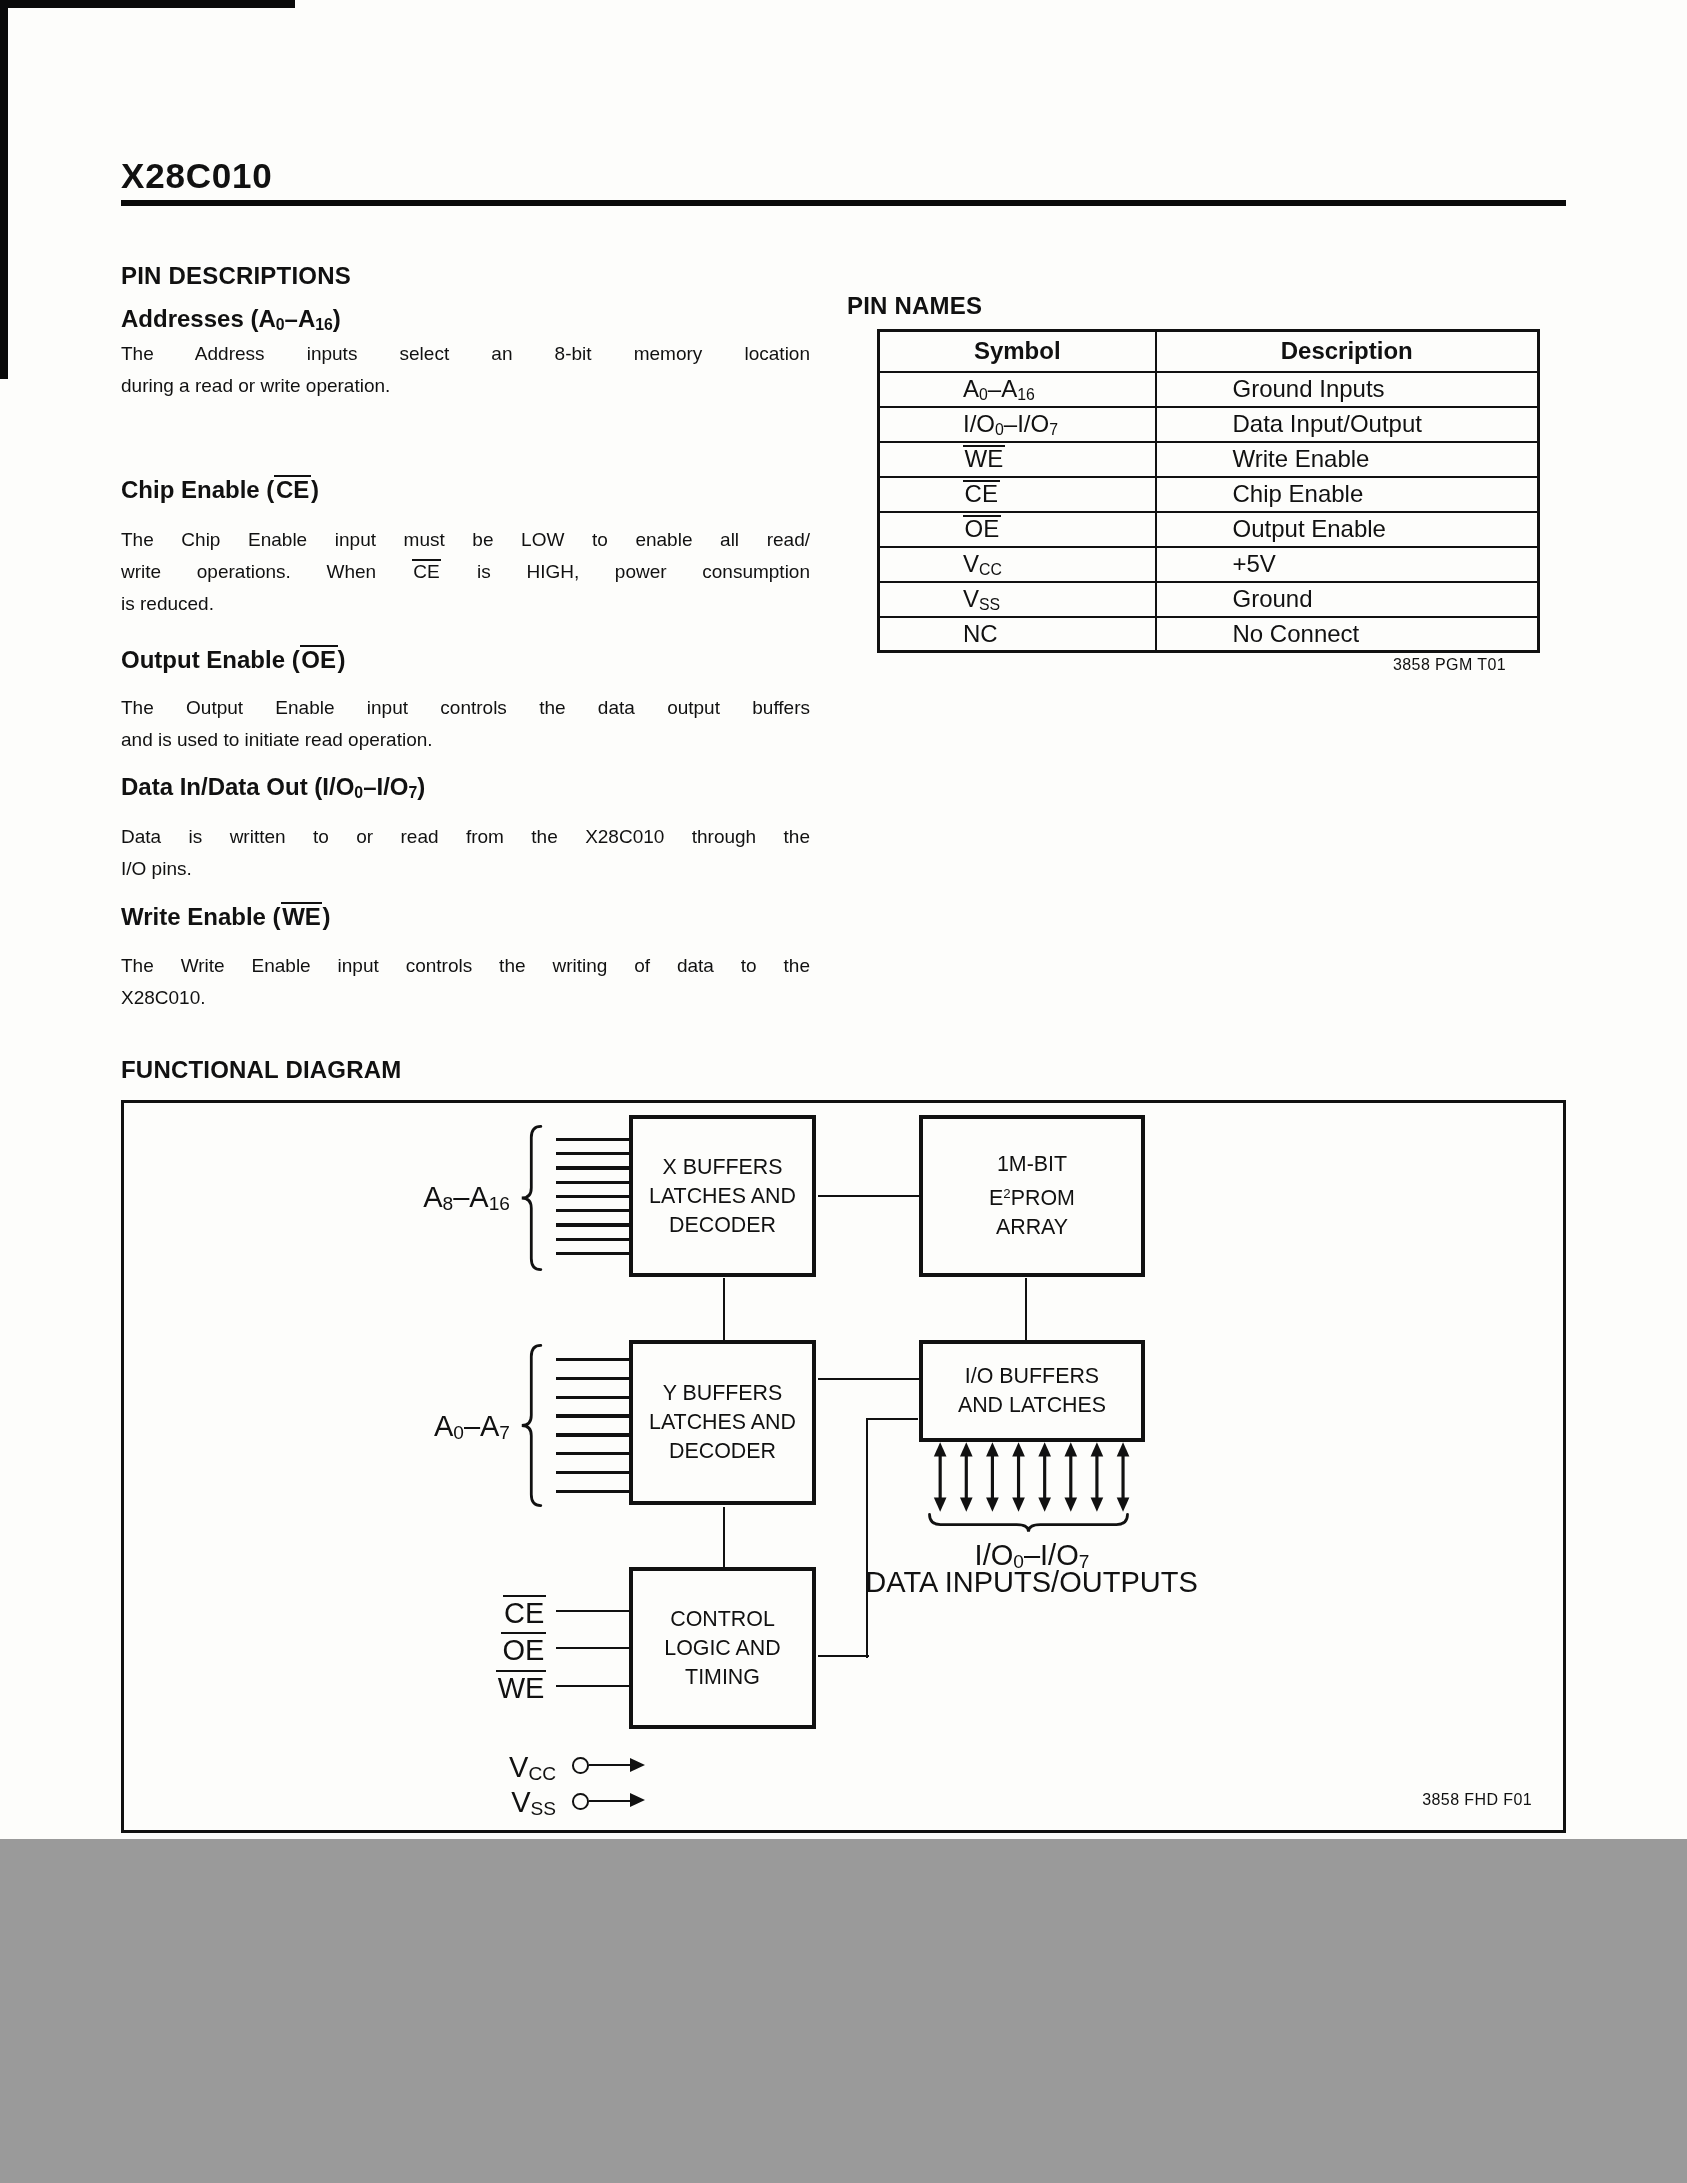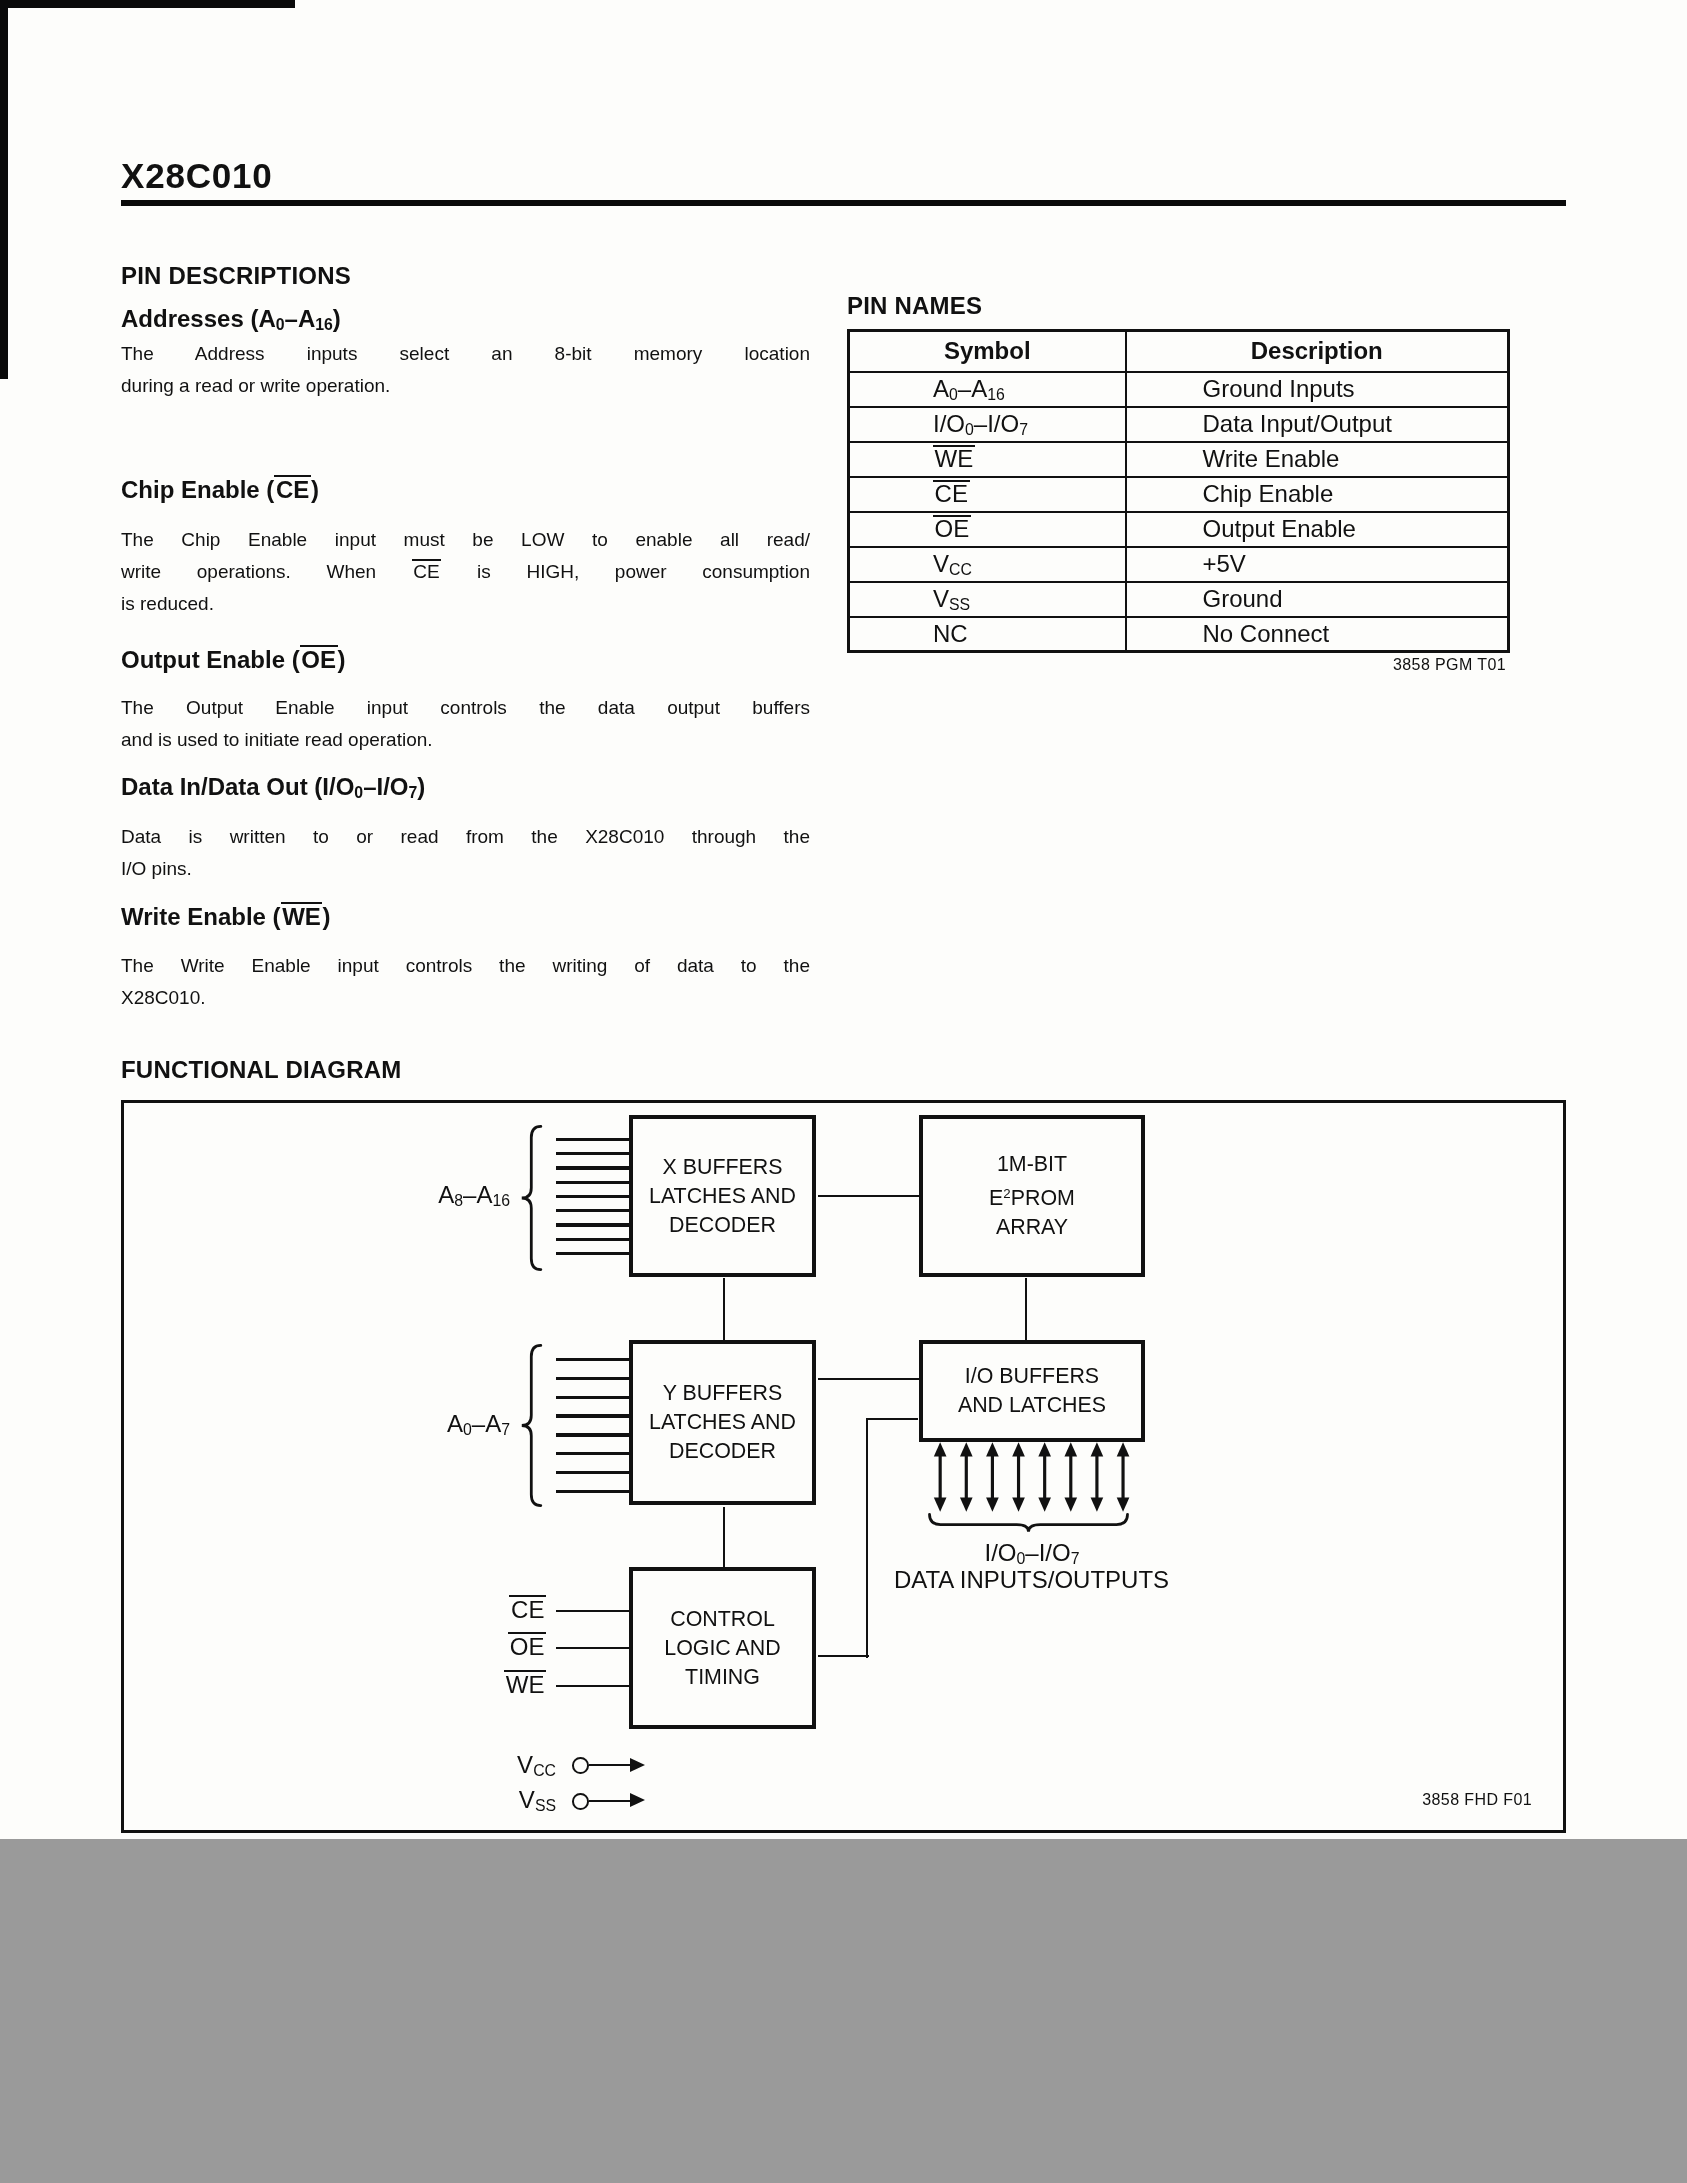--- a/index.html
+++ b/index.html
@@ -25,21 +25,21 @@
   td.sym{padding-left:83px;text-align:left;border-radius:14px;}
   td.des{padding-left:76px;text-align:left;}
   .smallref{font-size:16px;letter-spacing:0.4px;}
   
   .frame{position:absolute;border:3.2px solid #111;background:transparent;}
   .block{position:absolute;border:4.8px solid #111;background:#fdfdfb;display:flex;flex-direction:column;
          align-items:center;justify-content:center;text-align:center;font-size:21.4px;line-height:29px;}
   .conn{position:absolute;background:#111;}
   .busv{position:absolute;display:flex;flex-direction:column;justify-content:space-between;}
   .hline{height:3.2px;background:#111;width:100%;}
-  .dlabel{position:absolute;font-size:24px;}
+  .dlabel{position:absolute;font-size:29px;}
   .r{text-align:right;}
   .c{text-align:center;}
   .term-circle{position:absolute;width:12.7px;height:12.7px;border:2.4px solid #111;border-radius:50%;background:#fdfdfb;}
   .tri-right{position:absolute;width:0;height:0;border-top:7.1px solid transparent;border-bottom:7.1px solid transparent;border-left:15px solid #111;}
   .pagenum{position:absolute;left:0;width:1687px;text-align:center;font-size:24px;}
   svg{position:absolute;overflow:visible;}
 </style>
 </head>
 <body>
 
@@ -79,21 +79,21 @@
   </div>
 
   <div class="abs h3" style="left:121px;top:902px;">Write Enable (<span class="ov">WE</span>)</div>
   <div class="para" style="left:121px;top:950px;">
     <div class="bline fill">The Write Enable input controls the writing of data to the</div>
     <div class="bline">X28C010.</div>
   </div>
 
   <div class="abs h2" style="left:847px;top:292px;">PIN NAMES</div>
 
-  <table class="pins abs" style="left:847px;top:329px;">
+  <table class="pins abs" style="left:877px;top:329px;">
     <colgroup>
         <col style="width:277px;">
         <col style="width:383px;">
       </colgroup>
     <tbody>
         <tr class="hrow">
       <th>Symbol</th>
       <th>Description</th>
     </tr>
     <tr class="drow">

